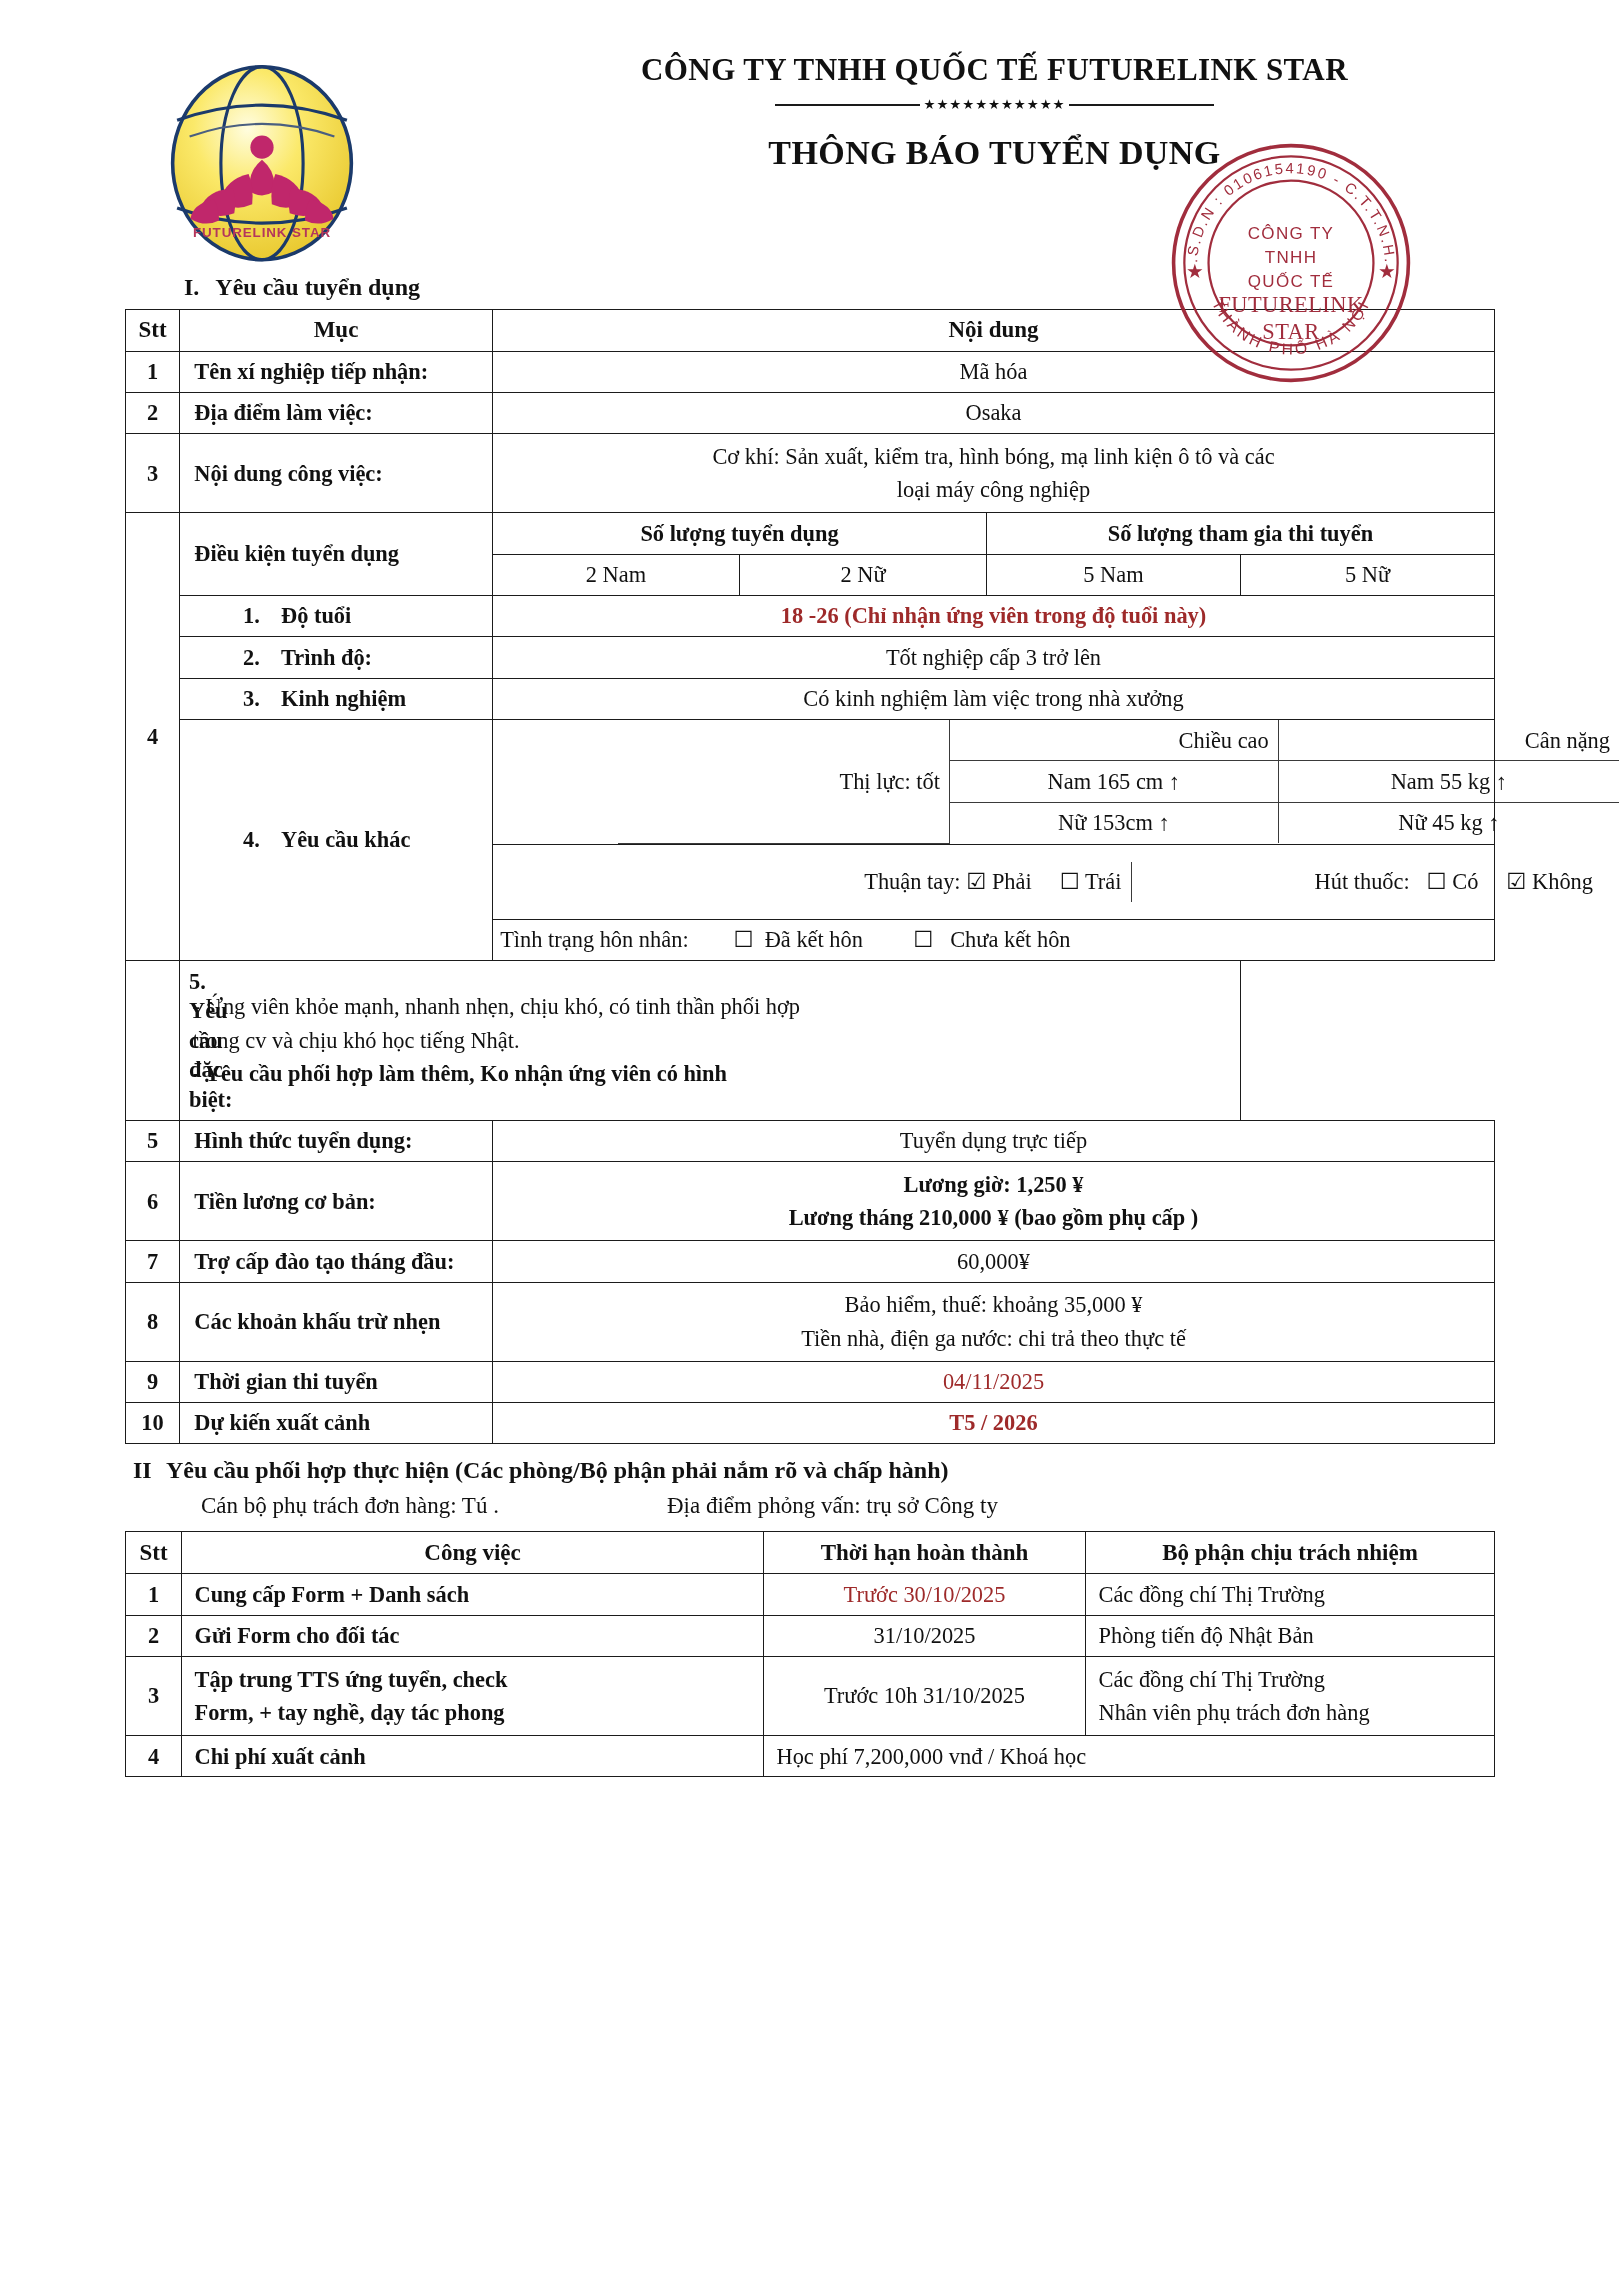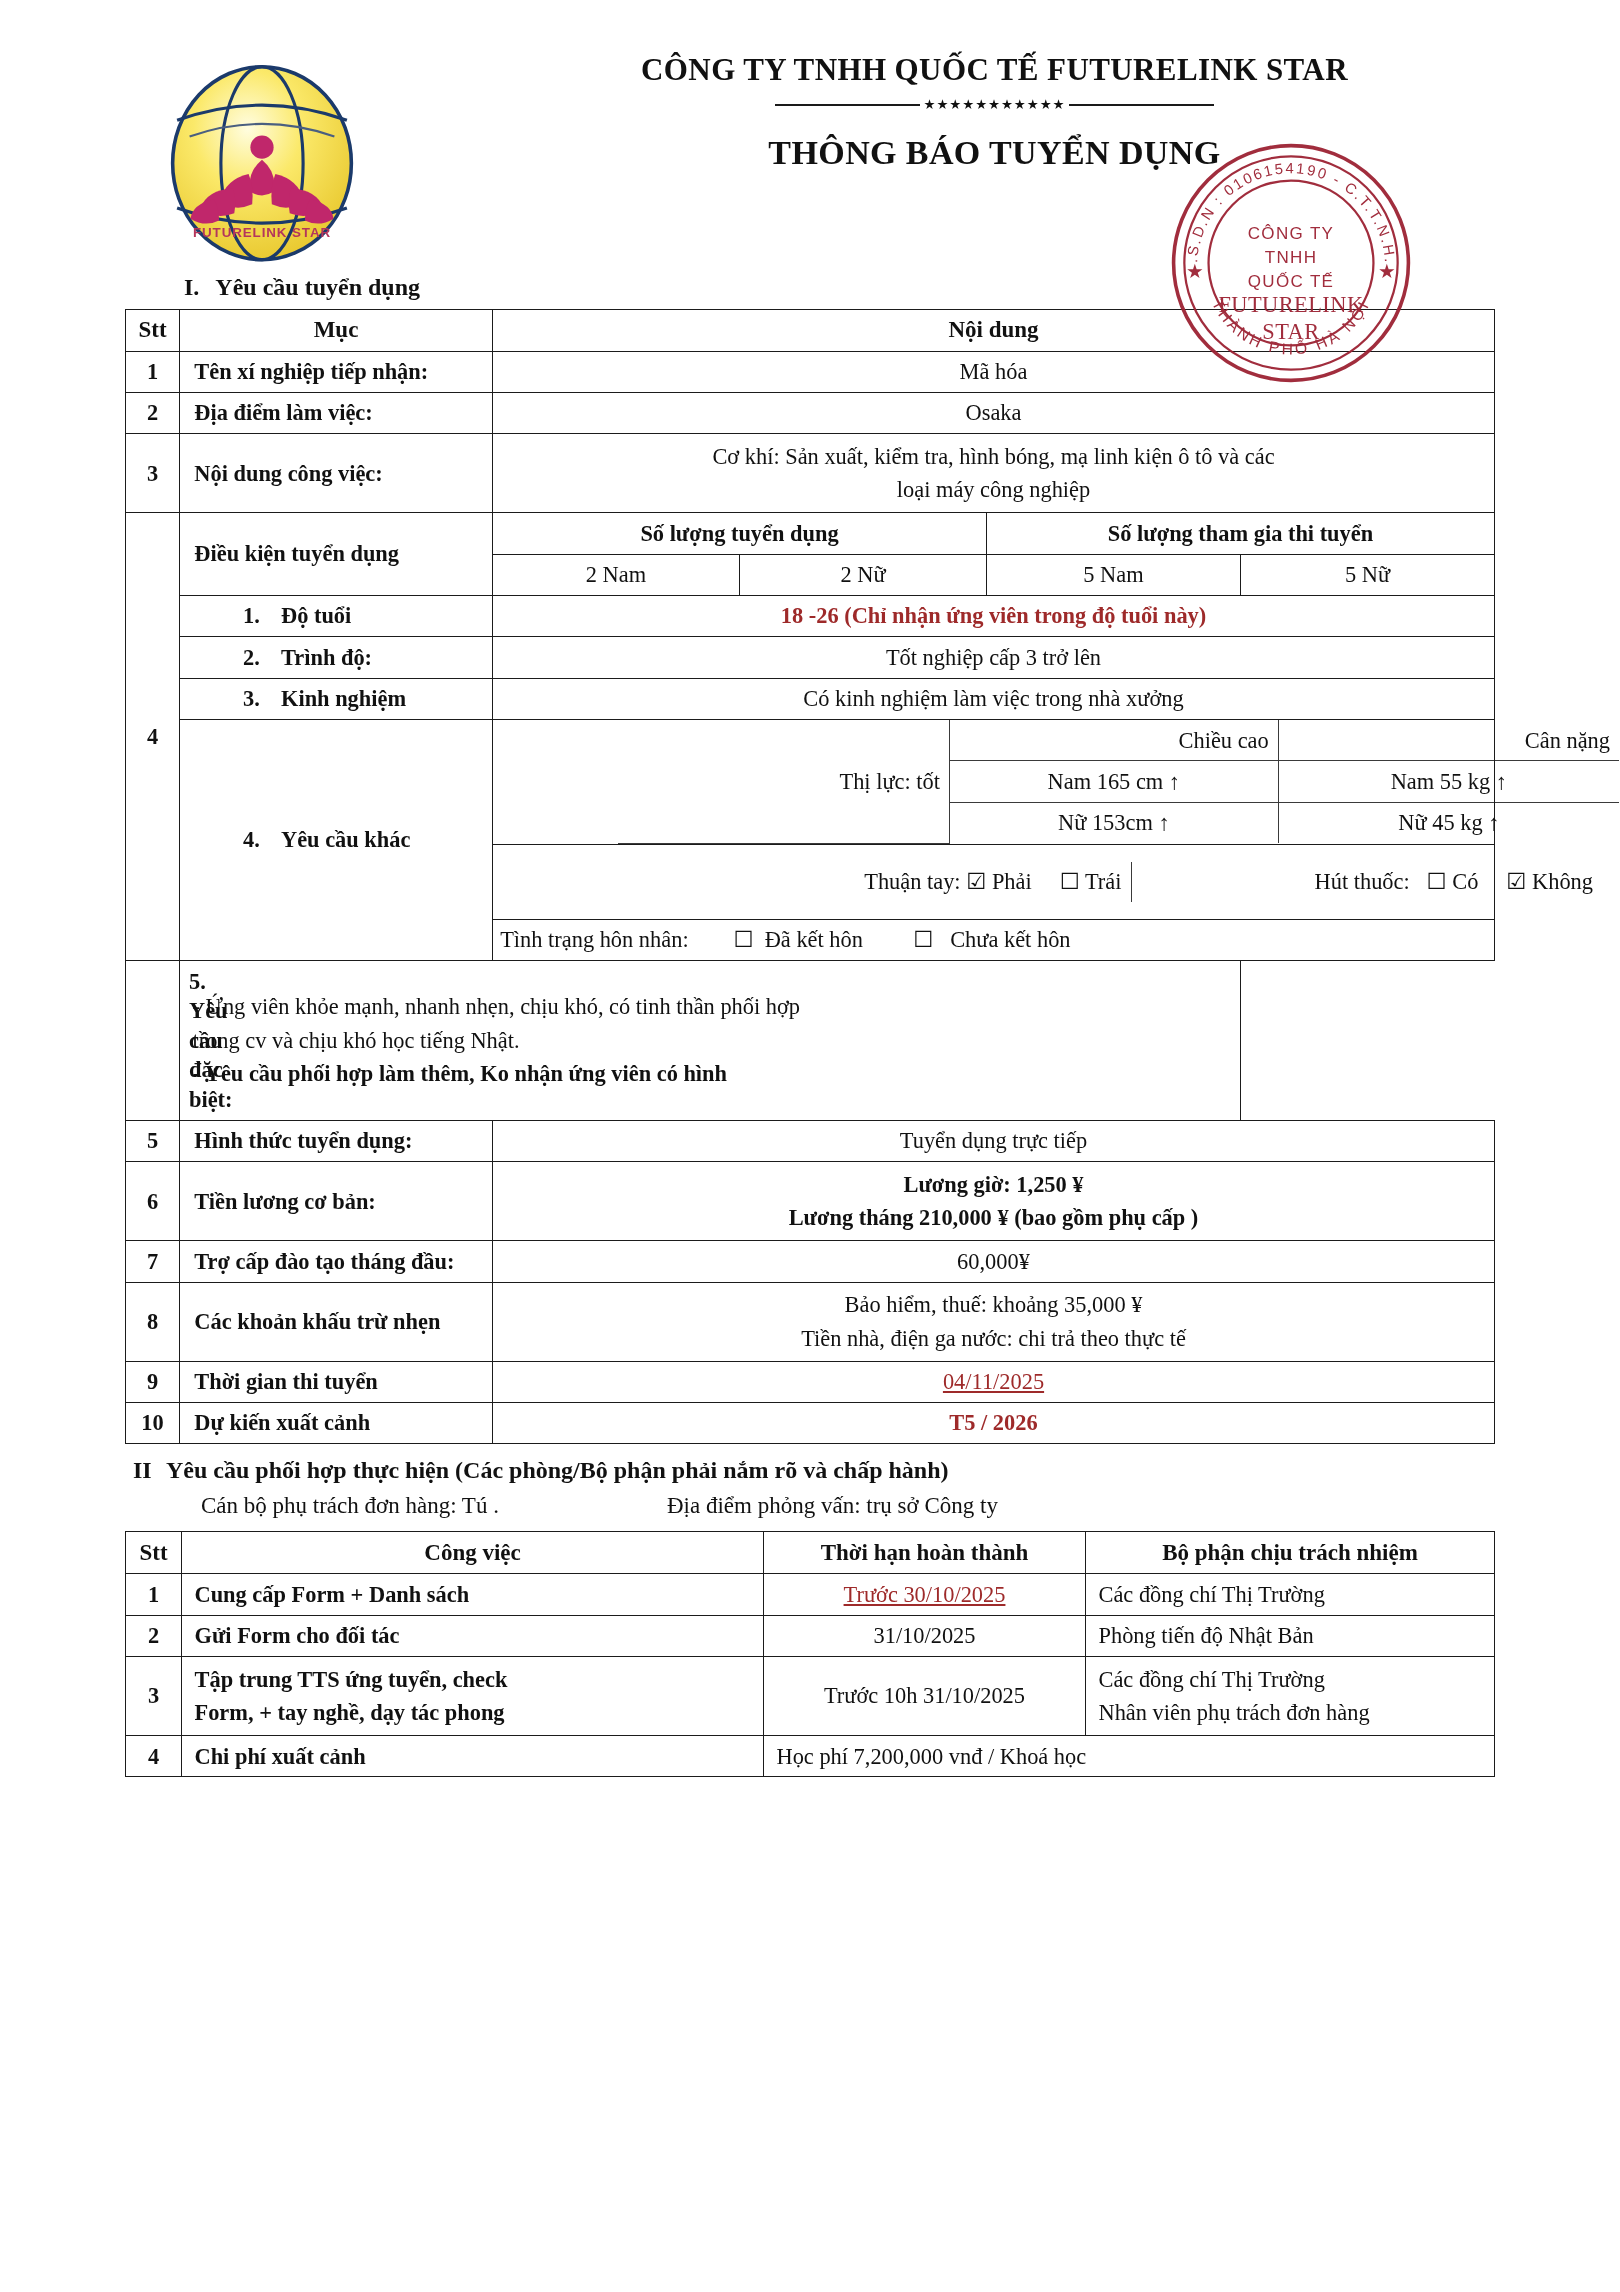--- a/index.html
+++ b/index.html
@@ -131,21 +131,21 @@
   }
   .c-stt { width: 54px; text-align: center; font-weight: bold; }
   .c-muc { width: 313px; font-weight: bold; padding-left: 14.3px; }
   .c-nd  { text-align: center; }
 
   .hdr td { text-align: center; font-weight: bold; font-size: 23px; }
 
   .b { font-weight: bold; }
   .ctr { text-align: center; }
   .lft { text-align: left; }
-  .red { color: #9e2a2a; text-decoration: underline; }
+  .red { color: #9e2a2a; }
   .redb { color: #9e2a2a; font-weight: bold; }
 
   .sub-label {
     font-weight: bold;
     text-align: left;
     padding-left: 63px;
   }
   .sub-label .num { display: inline-block; width: 38px; }
 
   .two-line { line-height: 1.5; }

